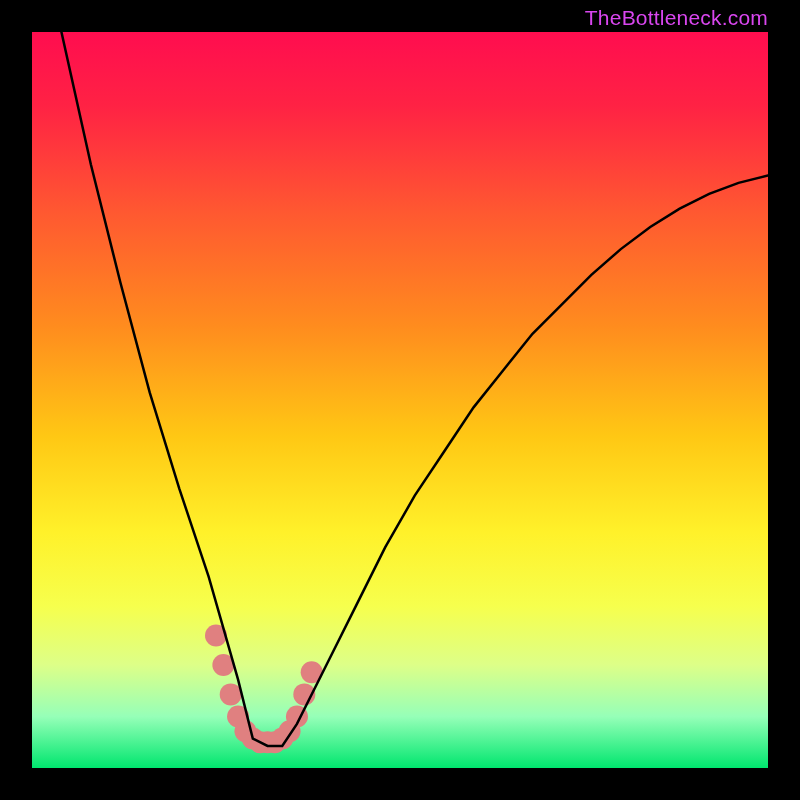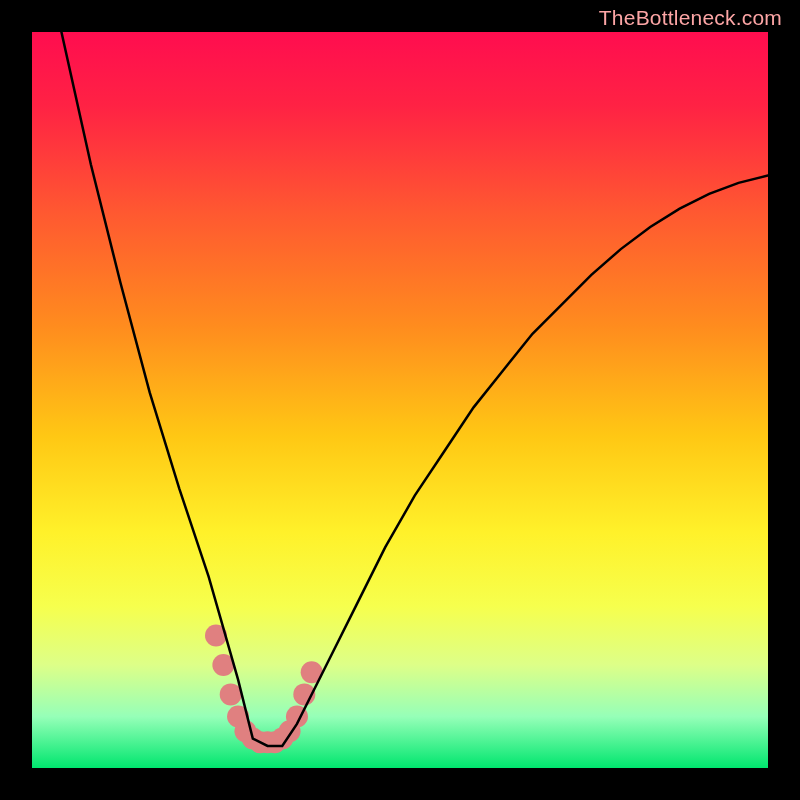--- a/index.html
+++ b/index.html
@@ -7,22 +7,22 @@
     padding: 0;
     width: 800px;
     height: 800px;
     background: #000;
     position: relative;
     font-family: Arial, sans-serif;
   }
   .watermark {
     position: absolute;
     top: 6px;
-    right: 18px;
-    color: #fca5a5;
+    right: 32px;
+    color: #d946ef;
     font-size: 21px;
     font-weight: 400;
     letter-spacing: 0.2px;
     z-index: 10;
   }
   .plot-frame {
     position: absolute;
     left: 32px;
     top: 32px;
     width: 736px;

